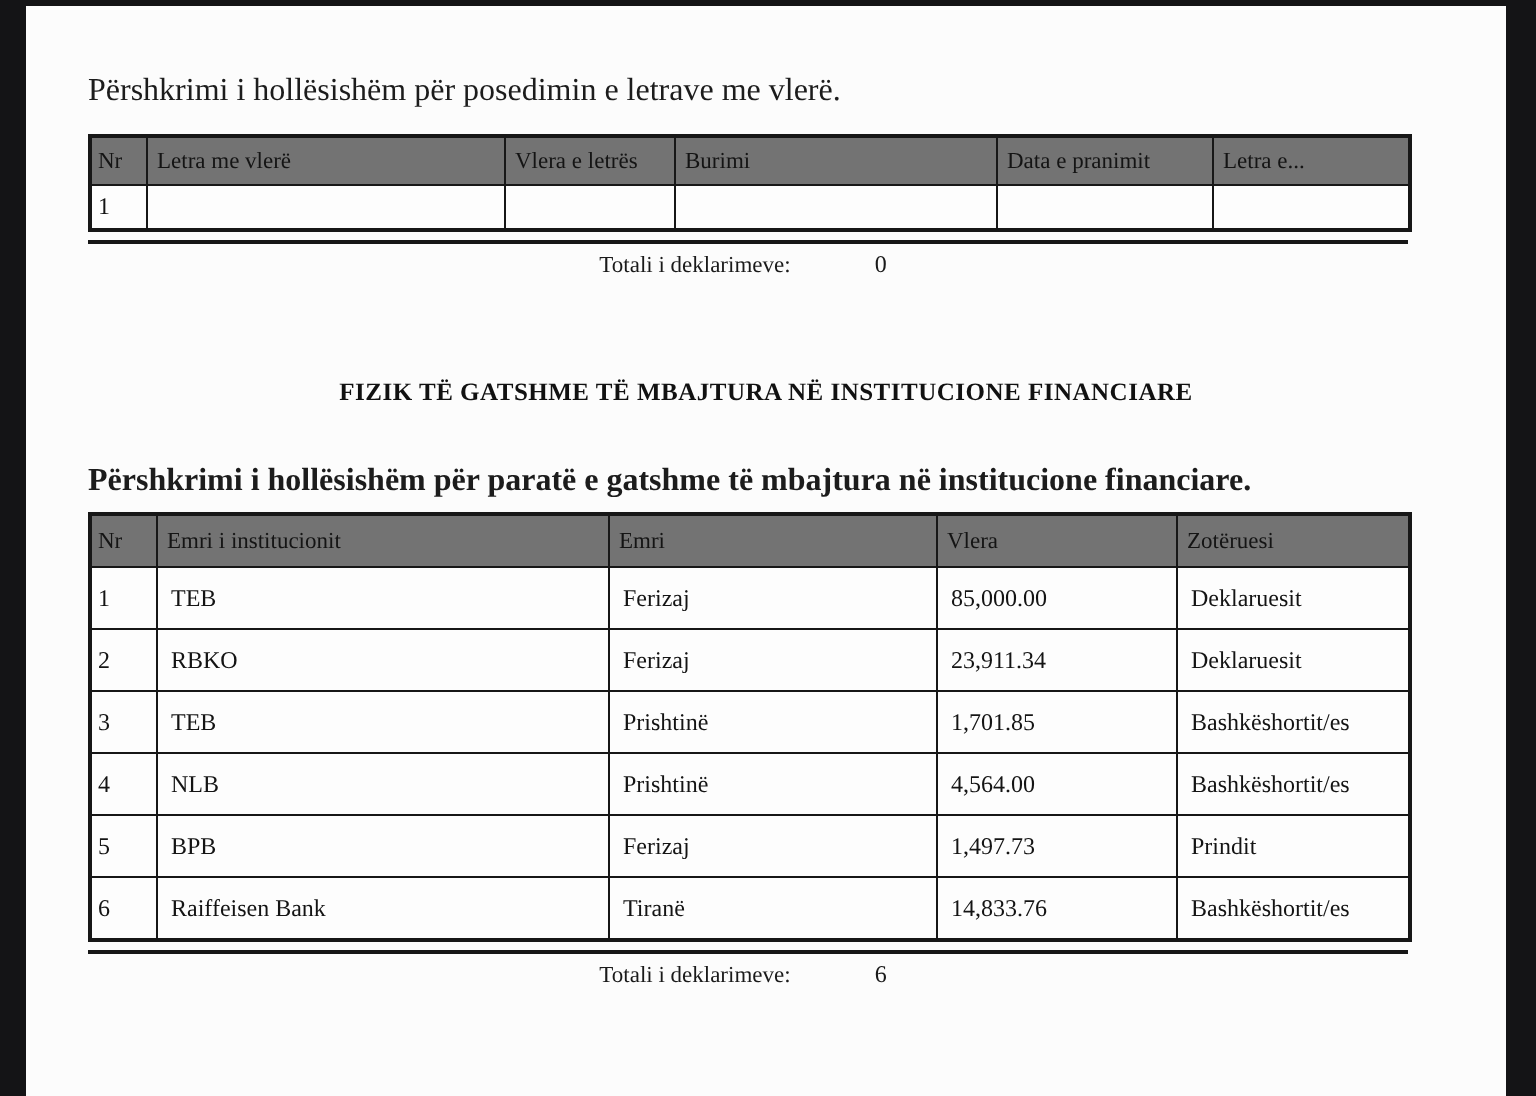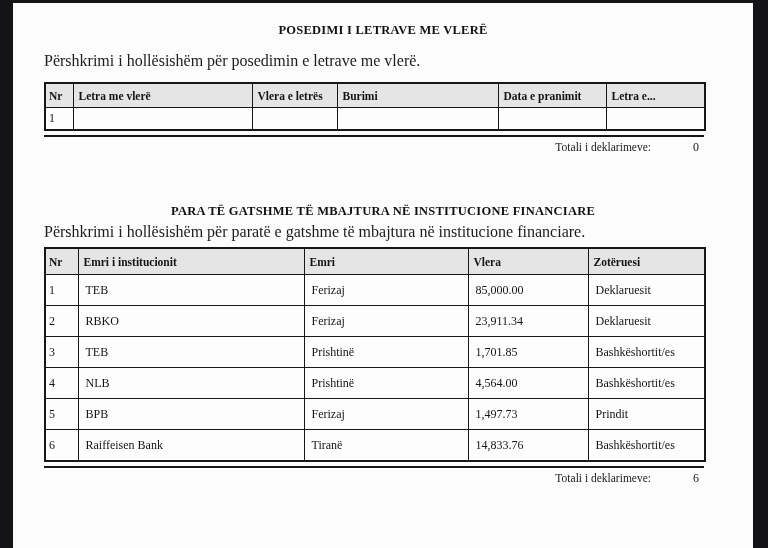--- a/index.html
+++ b/index.html
@@ -32,24 +32,24 @@
     color:#1c1c1c;
   }
   table {
     border-collapse:collapse;
     table-layout:fixed;
     margin-left:31px;
     width:660px;
     border:2px solid #171717;
   }
   th {
-    background:#e5e5e5;
+    background:#737373;
     border:1.5px solid #171717;
     font-size:11.5px;
-    font-weight:bold;
+    font-weight:normal;
     text-align:left;
     vertical-align:middle;
     padding:2px 5px;
     overflow:hidden;
     white-space:nowrap;
   }
   td {
     border:1.5px solid #171717;
     font-size:12px;
     vertical-align:middle;
@@ -66,41 +66,40 @@
   .t2 { margin-top:6px; }
   .t2 th { height:21px; }
   .t2 td { height:26px; }
   .totals {
     width:660px;
     box-sizing:border-box;
     margin:4px 0 0 31px;
     border-top:2.5px solid #171717;
     padding-top:3px;
     display:flex;
-    justify-content:flex-end;
+    justify-content:center;
     align-items:baseline;
     font-size:11.5px;
     color:#1a1a1a;
   }
   .totals .val {
     width:48px;
     text-align:right;
     padding-right:5px;
     font-size:12px;
   }
   .mt-title2 { margin-top:49px; }
-  .mt-desc2  { margin-top:4px; }
+  .mt-desc2  { margin-top:28px;font-weight:bold; }
   .mt-title3 { margin-top:37px; }
 </style>
 </head>
 <body>
 
 <div class="page">
 
-  <h1 class="sec-title">POSEDIMI I LETRAVE ME VLERË</h1>
   <div class="desc">Përshkrimi i hollësishëm për posedimin e letrave me vlerë.</div>
 
   <table class="t1">
     <colgroup>
       <col style="width:28px">
         <col style="width:179px">
         <col style="width:85px">
       <col style="width:161px">
         <col style="width:108px">
         <col style="width:99px">
@@ -123,21 +122,21 @@
       <td></td>
     </tr>
   </tbody>
     </table>
 
   <div class="totals">
     <span>Totali i deklarimeve:</span>
     <span class="val">0</span>
   </div>
 
-  <h1 class="sec-title mt-title2">PARA TË GATSHME TË MBAJTURA NË INSTITUCIONE FINANCIARE</h1>
+  <h1 class="sec-title mt-title2">FIZIK TË GATSHME TË MBAJTURA NË INSTITUCIONE FINANCIARE</h1>
   <div class="desc mt-desc2">Përshkrimi i hollësishëm për paratë e gatshme të mbajtura në institucione financiare.</div>
 
   <table class="t2">
     <colgroup>
       <col style="width:33px">
         <col style="width:226px">
         <col style="width:164px">
       <col style="width:120px">
         <col style="width:117px">
     </colgroup>

